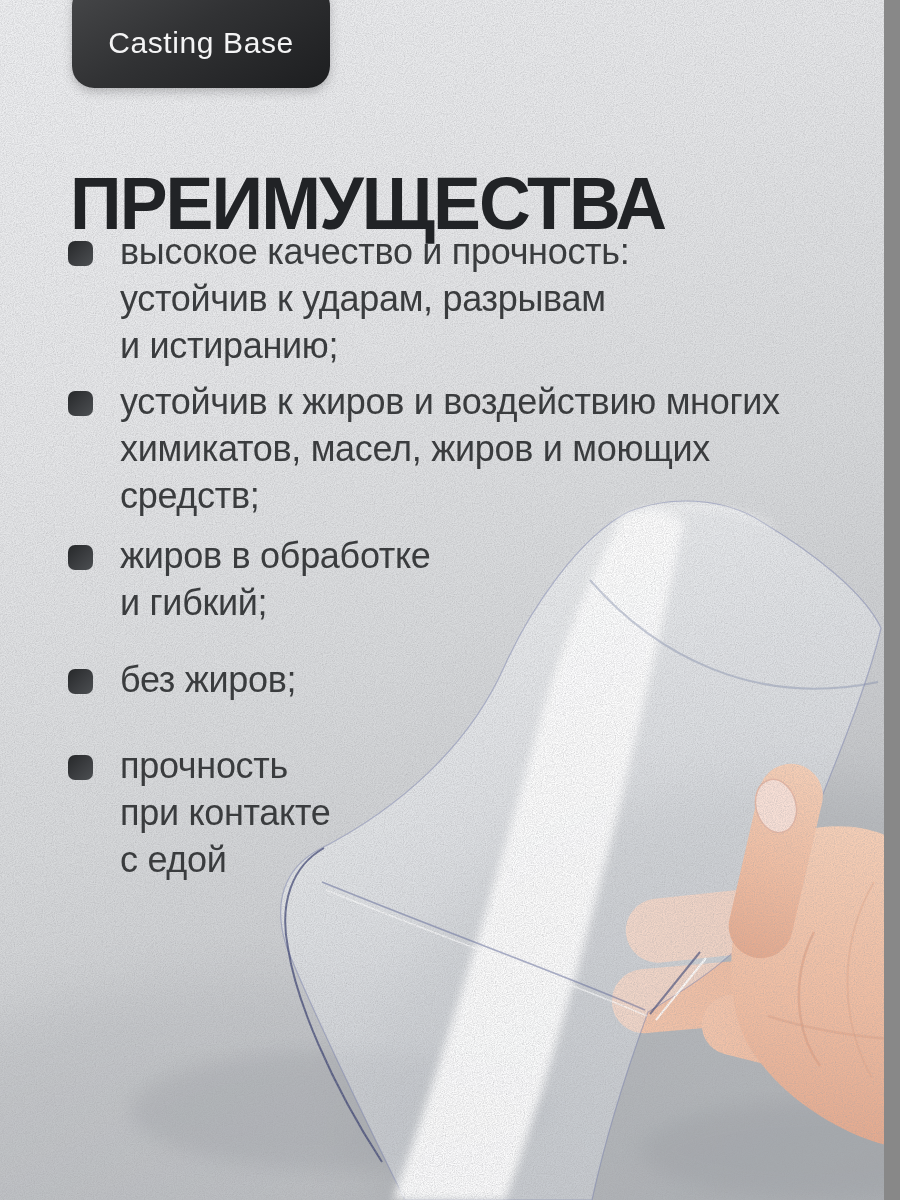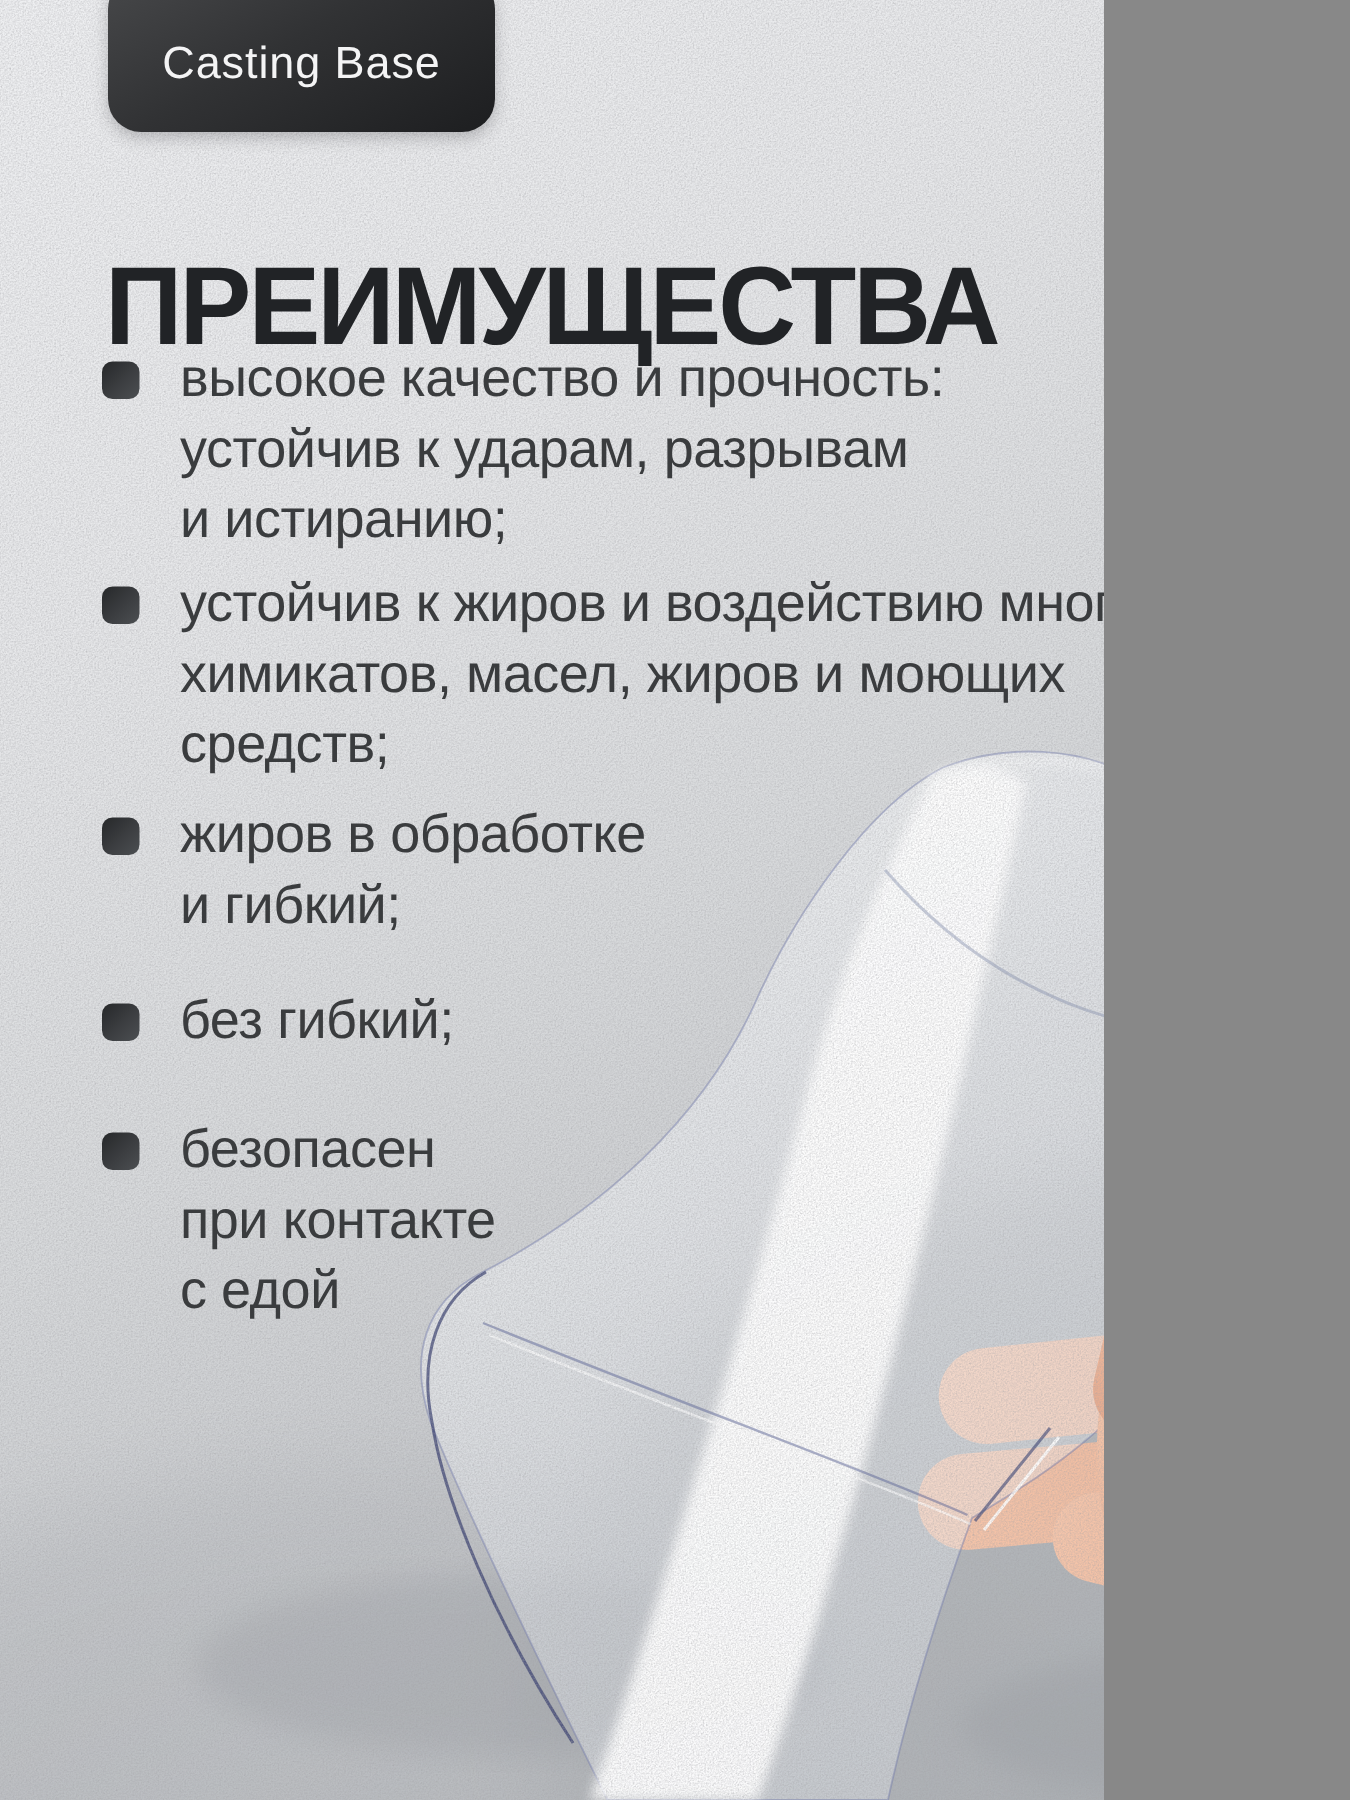--- a/index.html
+++ b/index.html
@@ -1,18 +1,18 @@
 <!DOCTYPE html>
 <html lang="ru"><head>
 <meta charset="utf-8">
 <style>
   html,body{margin:0;padding:0;background:#888;}
   #canvas{
     position:relative;
-    width:736px;height:1200px;
+    width:884px;height:1200px;
     overflow:hidden;
     font-family:"Liberation Sans","DejaVu Sans",sans-serif;
     background:linear-gradient(152deg,#eeeff1 0%,#e6e7e9 28%,#d8dadc 52%,#c6c8cb 74%,#b3b6ba 100%);
   }
   #photo-layer{position:absolute;inset:0;}
   
   #brand-badge{
     position:absolute;left:72px;top:-16px;width:258px;height:104px;
     border-radius:22px;
     background:linear-gradient(150deg,#47484a 0%,#313234 45%,#1d1e20 100%);
@@ -169,23 +169,23 @@
 химикатов, масел, жиров и моющих
 средств;</div>
     </div>
     <div class="advantage" id="adv-2">
       <span class="bullet"></span>
       <div class="adv-text">жиров в обработке
 и гибкий;</div>
     </div>
     <div class="advantage" id="adv-3">
       <span class="bullet"></span>
-      <div class="adv-text">без гибкий;</div>
+      <div class="adv-text">без жиров;</div>
     </div>
     <div class="advantage" id="adv-4">
       <span class="bullet"></span>
-      <div class="adv-text">безопасен
+      <div class="adv-text">прочность
 при контакте
 с едой</div>
     </div>
   </div>
 
 </div>
 
 </body></html>

